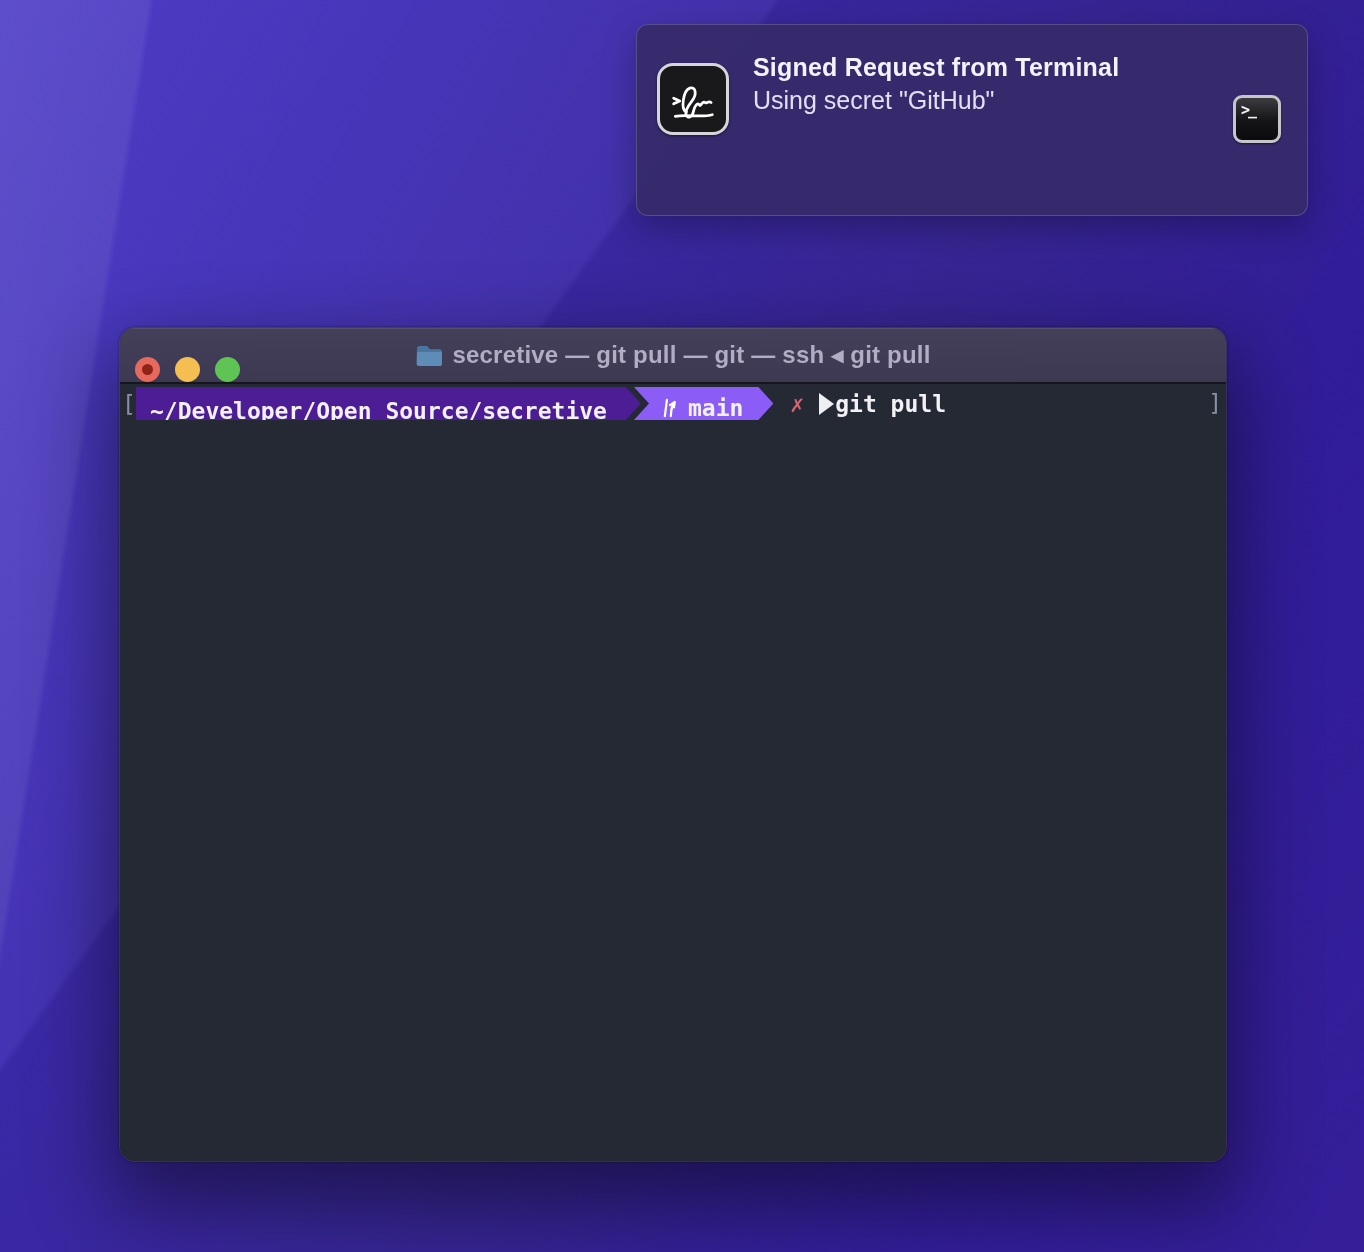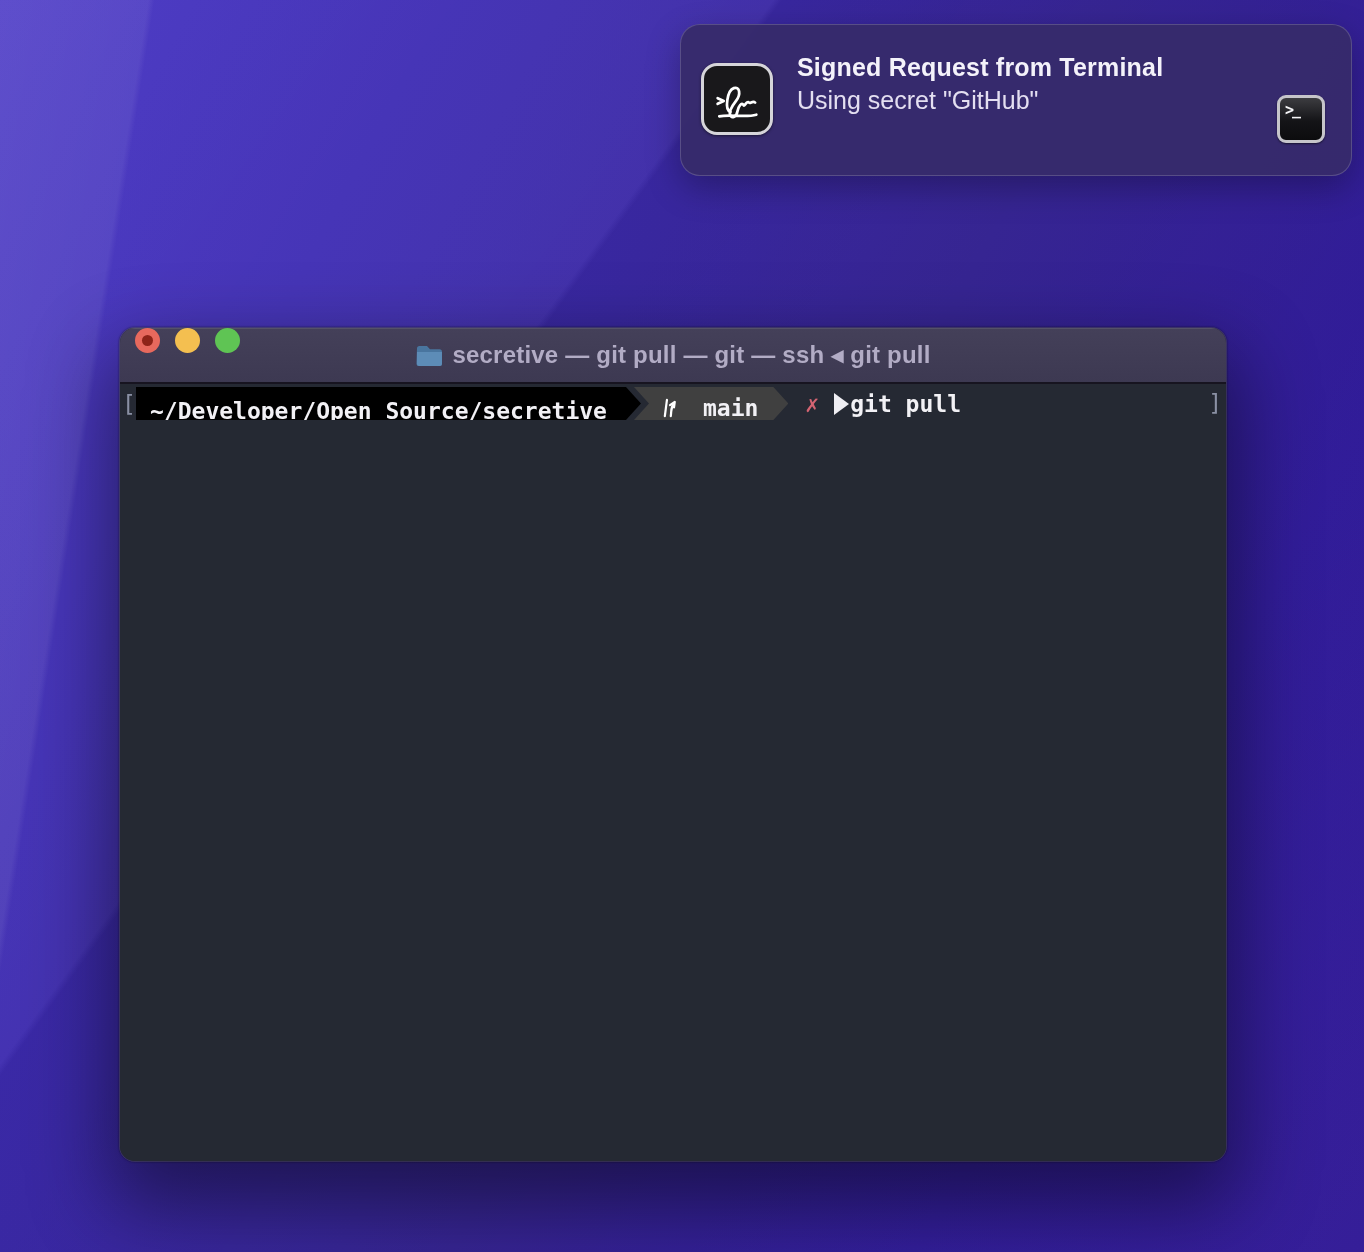--- a/index.html
+++ b/index.html
@@ -19,24 +19,24 @@
     background: linear-gradient(99deg, rgba(255,255,255,0.09) 0%, rgba(255,255,255,0.07) 9.5%, rgba(0,0,0,0.0) 9.9%);
   }
   .wallpaper .wp-band-diag {
     position: absolute; inset: 0;
     background: linear-gradient(126deg, rgba(255,255,255,0.05) 0%, rgba(255,255,255,0.04) 34%, rgba(0,0,0,0.05) 34.4%, rgba(0,0,0,0.02) 70%, rgba(255,255,255,0.03) 100%);
   }
 
   
   .notification {
     position: absolute;
-    left: 680px; top: 24px;
-    width: 672px; height: 152px;
+    left: 636px; top: 24px;
+    width: 672px; height: 192px;
     box-sizing: border-box;
-    border-radius: 20px;
+    border-radius: 12px;
     background: rgba(54, 43, 106, 0.94);
     border: 1.5px solid rgba(255,255,255,0.17);
     box-shadow: 0 12px 34px rgba(0,0,0,0.28);
     display: flex;
     align-items: flex-start;
     padding: 26px 24px 0 20px;
   }
   .notif-app-icon {
     width: 66px; height: 66px;
     margin-top: 12px;
@@ -84,21 +84,21 @@
       0 0 2px 1px rgba(0,0,0,0.55),
       0 34px 80px 12px rgba(0,0,0,0.45);
     overflow: hidden;
   }
   .titlebar {
     height: 56px;
     background: linear-gradient(180deg, #444059 0%, #3d3952 100%);
     border-bottom: 2px solid #171420;
     box-shadow: inset 0 1px 0 rgba(255,255,255,0.09);
     position: relative;
-    display: flex; align-items: flex-start;
+    display: flex; align-items: flex-end;
     box-sizing: border-box;
   }
   .lights { display: flex; gap: 15px; margin-left: 15px; }
   .light {
     width: 25px; height: 25px; border-radius: 50%;
     display: inline-flex; align-items: center; justify-content: center;
     cursor: default;
   }
   .light.red    { background: #e7695d; }
   .light.yellow { background: #f4bf50; }
@@ -140,29 +140,29 @@
     flex: 0 0 auto;
     text-align: left;
     padding-left: 2px;
   }
   .prompt-mark.right {
     position: absolute; right: 4px; top: 0;
     line-height: 33px; width: auto; padding: 0;
   }
   .seg { height: 33px; display: flex; align-items: center; box-sizing: border-box; }
   .seg.path {
-    background: #000000;
+    background: #4c1d95;
     padding: 14px 34px 0 14px;
     clip-path: polygon(0 0, calc(100% - 15px) 0, 100% 50%, calc(100% - 15px) 100%, 0 100%);
   }
   .seg.branch {
-    background: #404040;
+    background: #8b5cf6;
     margin-left: -7px;
     padding: 8px 30px 0 27px;
-    gap: 25px;
+    gap: 10px;
     clip-path: polygon(15px 50%, 0 0, calc(100% - 15px) 0, 100% 50%, calc(100% - 15px) 100%, 0 100%);
   }
   .branch-icon { flex: 0 0 auto; display: block; }
   .status-x {
     margin-left: 17px;
     color: #d46472;
   }
   .prompt-arrow {
     width: 0; height: 0;
     margin-left: 15px;

